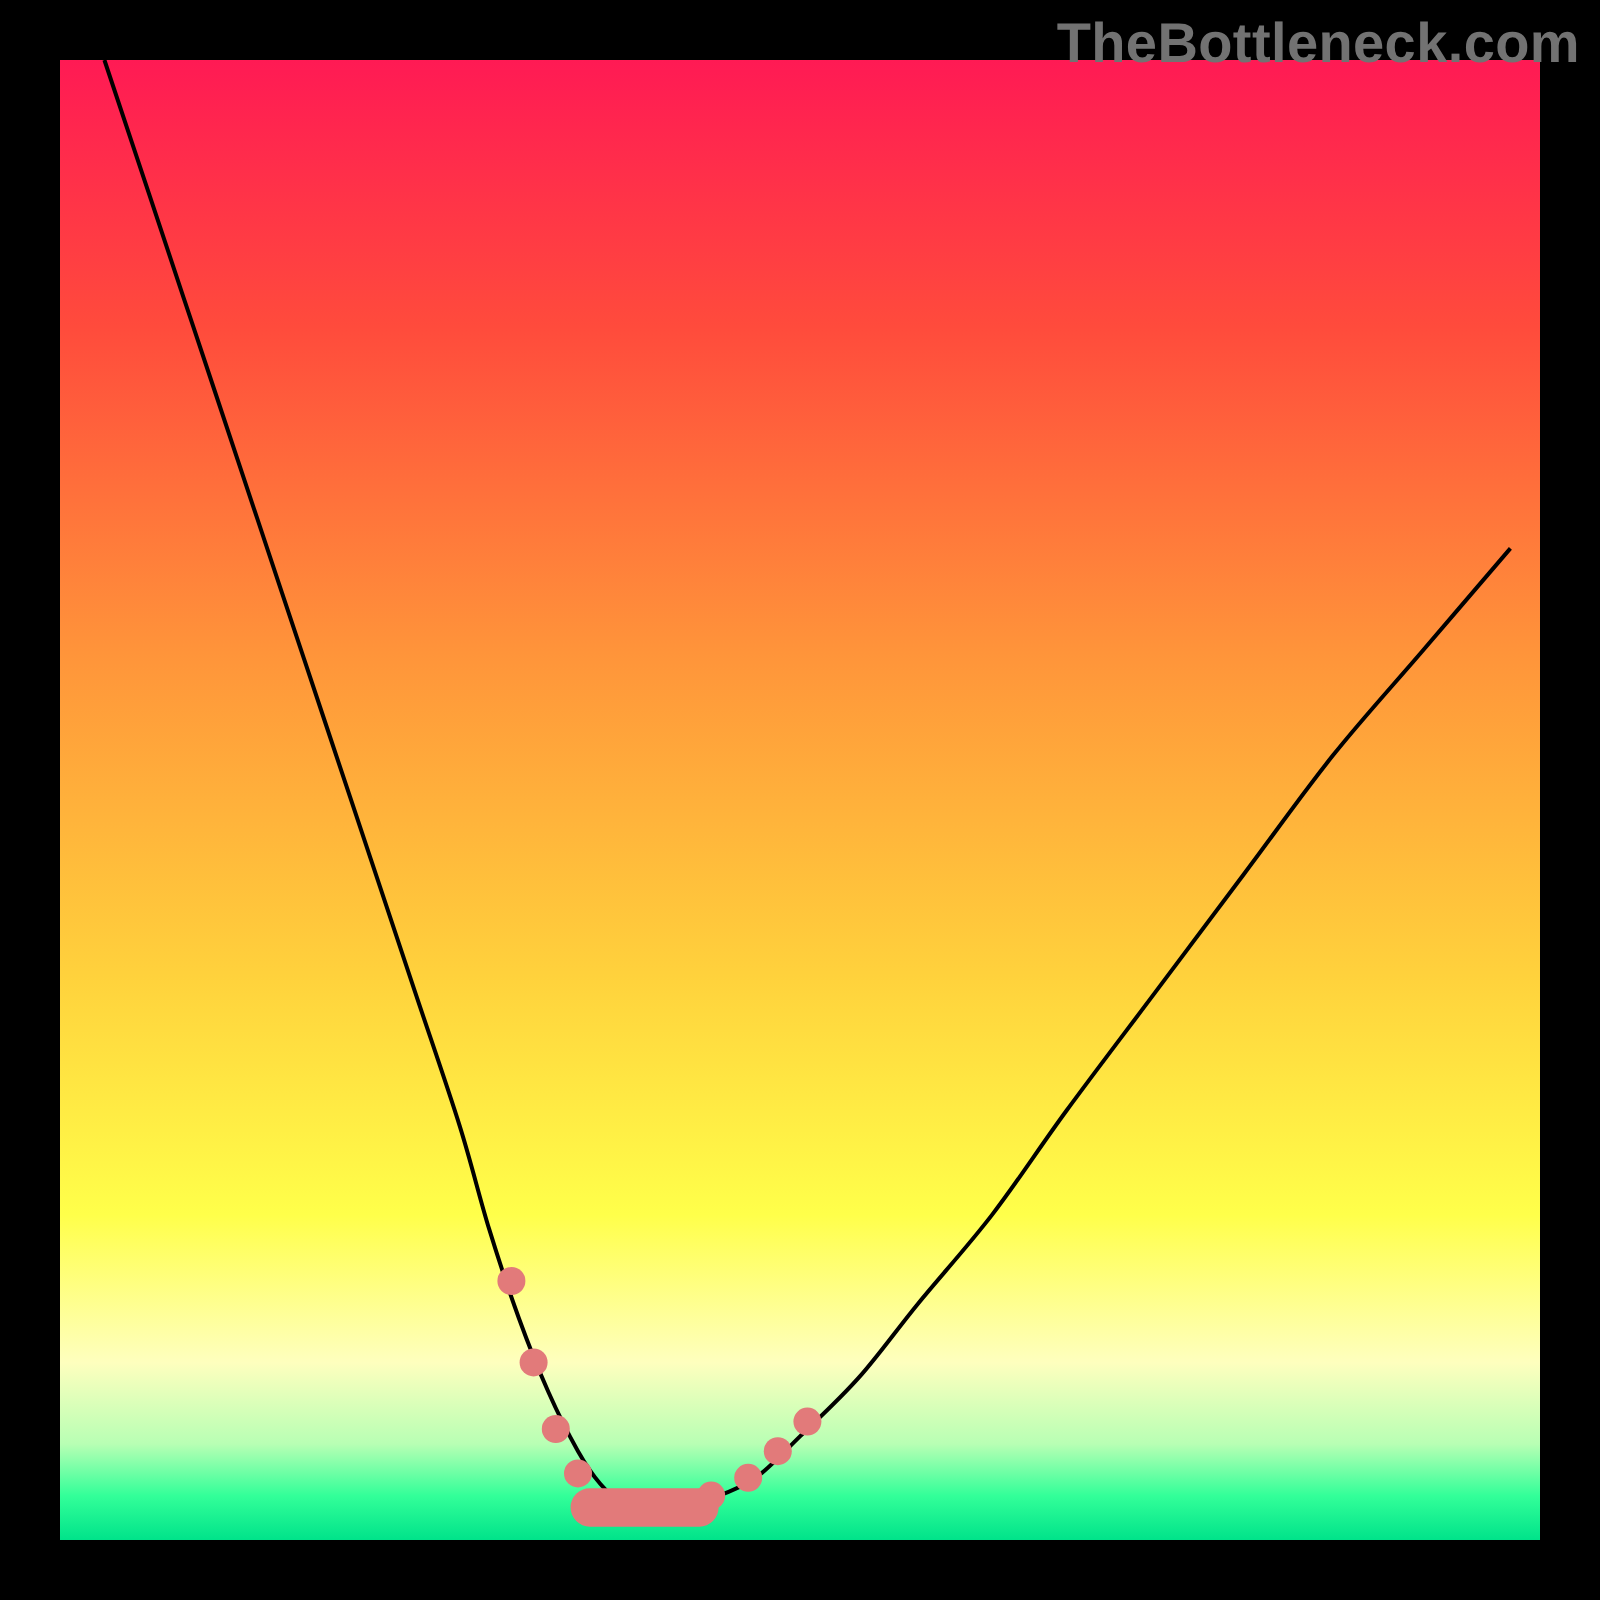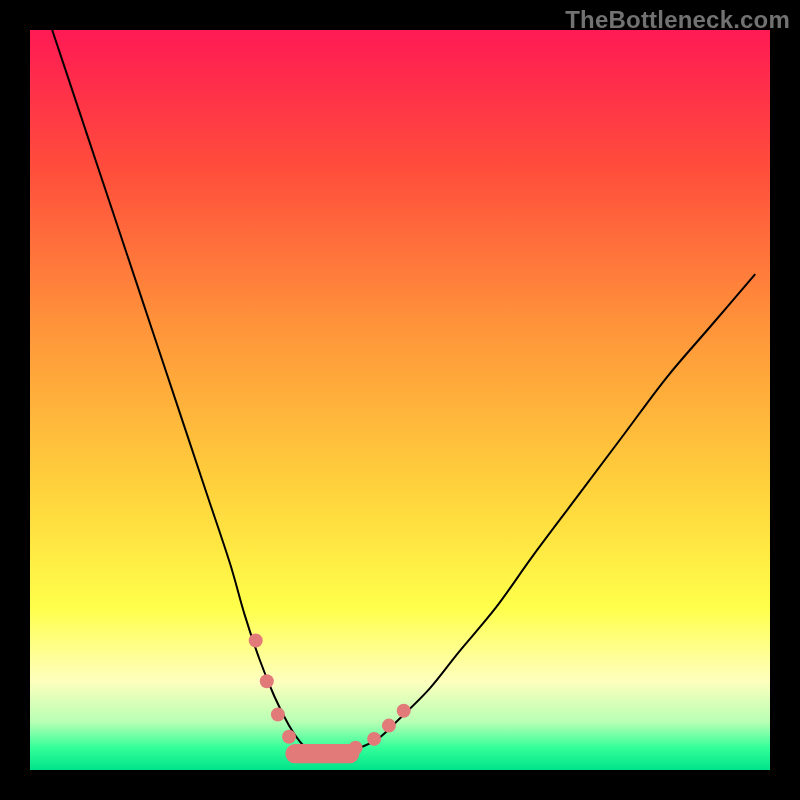--- a/index.html
+++ b/index.html
@@ -15,21 +15,21 @@
     position: absolute;
     top: 0; left: 0;
     width: 800px; height: 800px;
     background: #000;
   }
   .watermark {
     position: absolute;
     top: 6px;
     right: 10px;
     color: #727272;
-    font-size: 24px;
+    font-size: 28px;
     font-weight: 600;
     letter-spacing: 0.2px;
     z-index: 10;
   }
   svg { display: block; }
 </style>
 </head>
 <body>
 
 <div class="frame">

